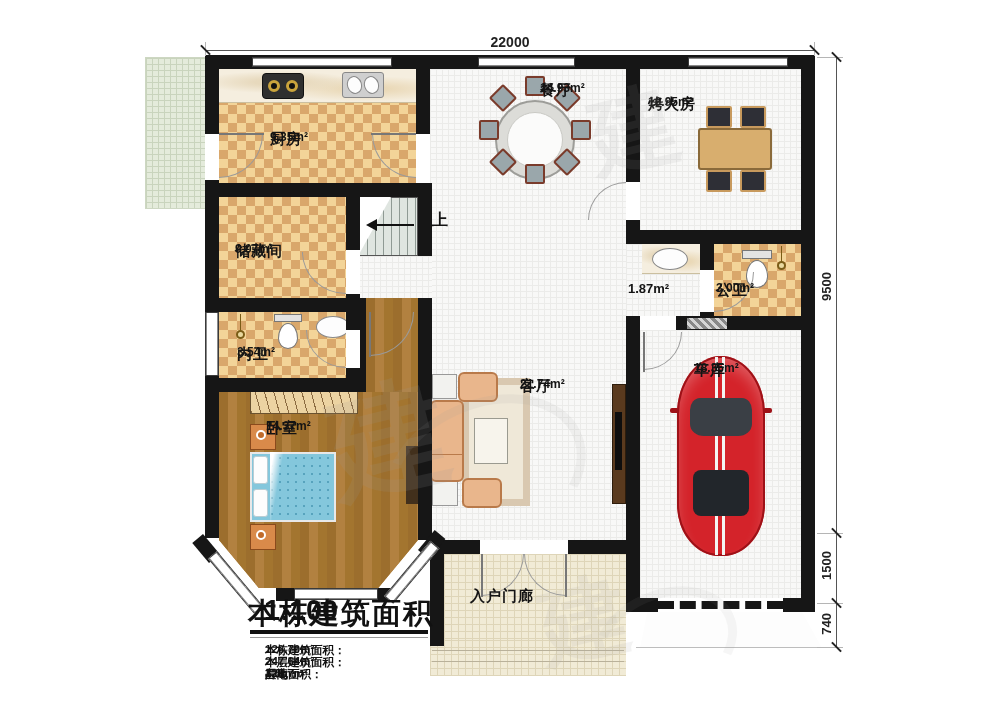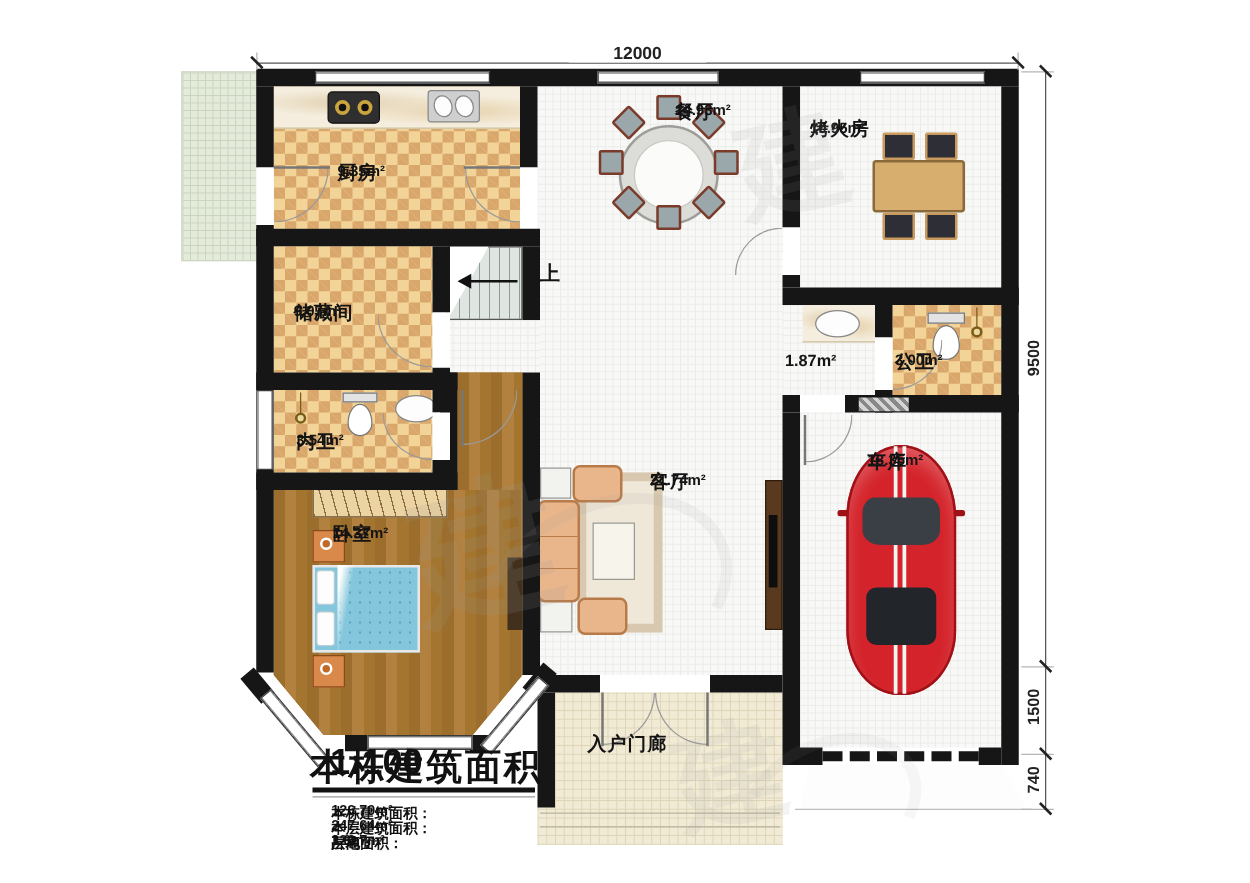--- a/index.html
+++ b/index.html
@@ -288,21 +288,21 @@
   </div>
   <div class="rlabel" style="left:470px;top:588px;width:110px;">
     <span class="nm">入户门廊</span>
   </div>
 
   <div class="dim dimline" style="left:205px;top:50px;width:610px;height:1px;"></div>
   <div class="dim extl" style="left:205px;top:42px;width:1px;height:14px;"></div>
   <div class="dim extl" style="left:814px;top:42px;width:1px;height:14px;"></div>
   <div class="dim tick" style="left:199px;top:49px;"></div>
   <div class="dim tick" style="left:808px;top:49px;"></div>
-  <div class="dimtxt" style="left:455px;top:34px;width:110px;">12000</div>
+  <div class="dimtxt" style="left:455px;top:34px;width:110px;">22000</div>
 
   <div class="dim dimline" style="left:836px;top:57px;width:1px;height:591px;"></div>
   <div class="dim extl" style="left:817px;top:57px;width:26px;height:1px;"></div>
   <div class="dim extl" style="left:817px;top:533px;width:26px;height:1px;"></div>
   <div class="dim extl" style="left:817px;top:603px;width:26px;height:1px;"></div>
   <div class="dim extl" style="left:817px;top:647px;width:26px;height:1px;"></div>
   <div class="dim tick" style="left:830px;top:56px;"></div>
   <div class="dim tick" style="left:830px;top:532px;"></div>
   <div class="dim tick" style="left:830px;top:602px;"></div>
   <div class="dim tick" style="left:830px;top:646px;"></div>

